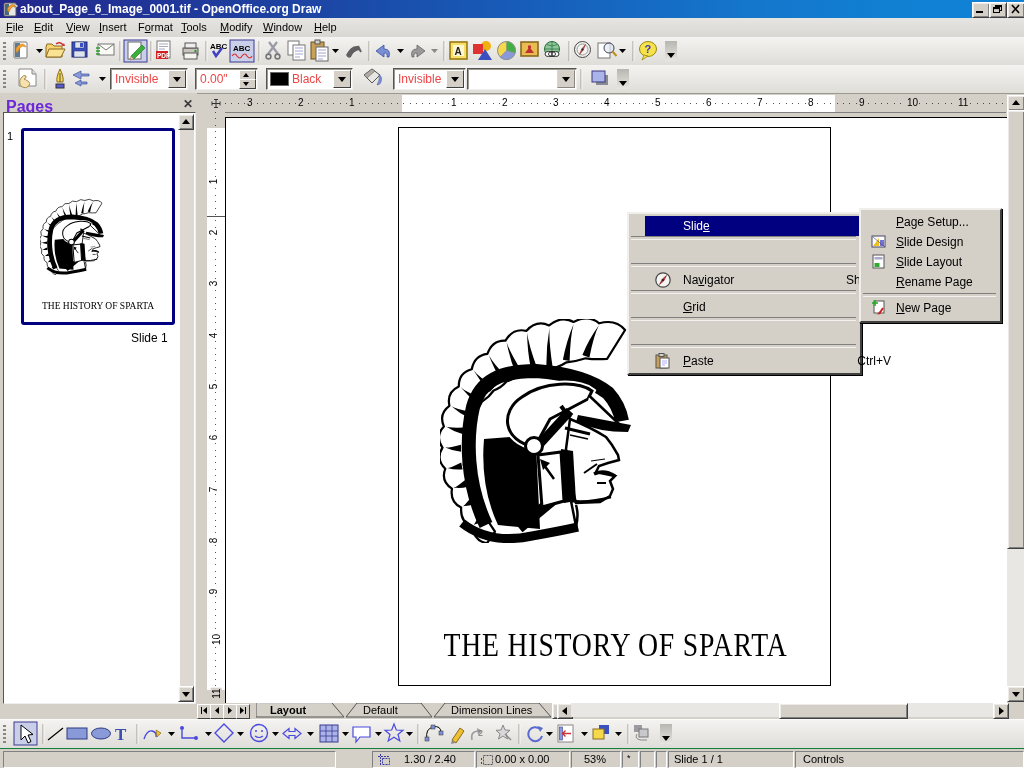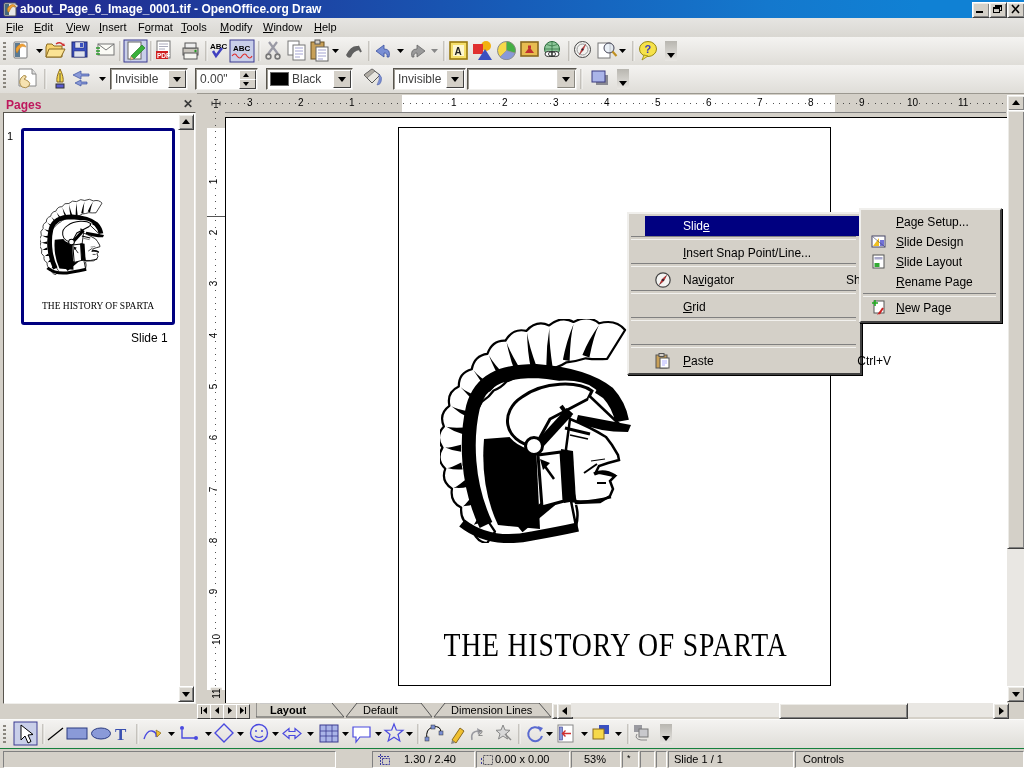--- a/index.html
+++ b/index.html
@@ -7,28 +7,28 @@
 #titlebar{left:0;top:0;width:1024px;height:18px;background:linear-gradient(to right,#23278d 0%,#1e3f9f 25%,#175cb8 50%,#1478cd 75%,#1081d4 90%,#1081d4 100%);}
 #title-text{left:20px;top:2px;color:#fff;font-size:12px;font-weight:bold;letter-spacing:0;}
 .wbtn{top:2px;width:16px;height:14px;background:#d4d0c8;border:1px solid;border-color:#ffffff #404040 #404040 #ffffff;box-shadow:inset 1px 1px 0 #ecebe7, inset -1px -1px 0 #808080;font-size:9px;text-align:center;line-height:12px;color:#000;}
 #menubar{left:0;top:18px;width:1024px;height:19px;background:linear-gradient(#e6e5e2,#d9d7d2);border-bottom:1px solid #f5f5f3;}
 .menu-item{position:absolute;top:3px;font-size:11px;color:#000;}
 .menu-item u{text-decoration:underline;}
 #tb1{left:0;top:37px;width:1024px;height:28px;background:linear-gradient(#f4f3f1,#dfddd8);}
 #tb2{left:0;top:65px;width:1024px;height:28px;background:linear-gradient(#f4f3f1,#dfddd8);border-bottom:1px solid #9b9890;}
 .grip{top:5px;left:3px;width:3px;height:18px;background:repeating-linear-gradient(#8a867e 0 2px,transparent 2px 4px);}
 .combo{top:3px;height:20px;background:#fff;border:1px solid;border-color:#58554e #f0efec #f0efec #58554e;box-shadow:inset 1px 1px 0 #9d9a92;font-size:12px;}
-.combo .ctext{position:absolute;left:4px;top:3px;font-size:12px;color:#404040;}
+.combo .ctext{position:absolute;left:4px;top:3px;font-size:12px;color:#ef4444;}
 .combo .cbtn{position:absolute;right:1px;top:1px;bottom:1px;width:16px;background:#d4d0c8;border:1px solid;border-color:#fff #404040 #404040 #fff;}
 .combo .cbtn:after{content:"";position:absolute;left:4px;top:6px;border-left:4px solid transparent;border-right:4px solid transparent;border-top:5px solid #000;}
 .overflow{top:4px;width:12px;height:20px;background:linear-gradient(#b8b6b0,#e8e6e2);}
 .overflow:after{content:"";position:absolute;left:2px;bottom:3px;border-left:4px solid transparent;border-right:4px solid transparent;border-top:5px solid #000;}
 
 #pages-panel{left:0;top:93px;width:197px;height:625px;background:#d4d0c8;}
-#pages-title{left:6px;top:5px;font-size:12px;font-weight:bold;color:#be185d;}
+#pages-title{left:6px;top:5px;font-size:16px;font-weight:bold;color:#6d28d9;}
 #pages-close{left:183px;top:4px;font-size:12px;font-weight:bold;color:#3a3a3a;}
 #pages-box{left:3px;top:19px;width:191px;height:590px;background:#fff;border:1px solid;border-color:#58554e #f0efec #f0efec #58554e;}
 .sb{background:#d4d0c8;border:1px solid;border-color:#fff #404040 #404040 #fff;box-shadow:inset 1px 1px 0 #ecebe7, inset -1px -1px 0 #808080;}
 .arr{position:absolute;width:0;height:0;}
 #thumb{left:21px;top:35px;width:148px;height:191px;border:3px solid #000080;border-radius:3px;background:#fff;}
 #page-num1{left:7px;top:37px;font-size:11px;}
 #slide1-label{left:131px;top:238px;font-size:12px;}
 
 #corner{left:207px;top:95px;width:18px;height:17px;background:#d4d0c8;border:1px solid #808080;border-width:0 1px 1px 0;}
 #hruler{left:225px;top:95px;width:781px;height:17px;background:#d4d0c8;border-bottom:1px solid #808080;overflow:hidden;}
@@ -545,23 +545,20 @@
       </g>
 </svg>
 <div class="overflow" style="position:absolute;left:660px;"></div>
 </div>
 <div class="abs" id="ctxmenu">
   <div class="mrow" style="top:2px;background:#000080;color:#fff;">
       <span class="mtxt">Slid<u>e</u></span>
       <span class="msub" style="border-left-color:#fff;"></span>
     </div>
   <div class="msep" style="top:22px;"></div>
-  <div class="mrow" style="top:29px;">
-      <span class="mtxt"><u>I</u>nsert Snap Point/Line...</span>
-    </div>
   <div class="msep" style="top:49px;"></div>
   <div class="mrow" style="top:56px;">
       <span class="mtxt">Na<u>v</u>igator</span>
       <span class="macc">Shift+F5</span>
     <svg class="micon" width="16" height="16">
         <circle cx="8" cy="8" r="7.2" fill="#f4f4f2" stroke="#444" stroke-width="1.2"></circle>
         <path d="M11.5,3.5 L8.8,8.8 L4.5,12.5 L7.2,7.2 Z" fill="#e03030" stroke="#701818" stroke-width="0.6"></path>
         <circle cx="8" cy="8" r="1.1" fill="#223"></circle>
       </svg>
   </div>

